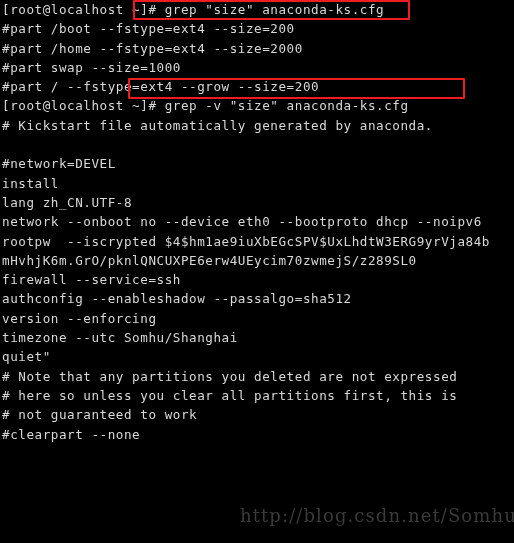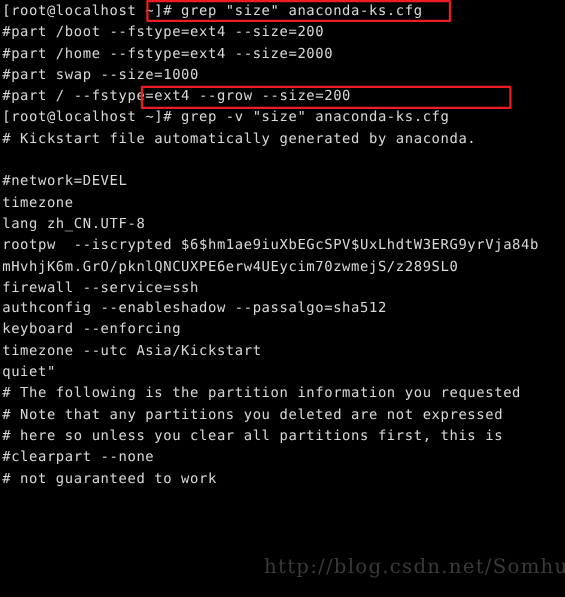--- a/index.html
+++ b/index.html
@@ -96,34 +96,34 @@
 
     <div class="line">[root@localhost ~]# grep "size" anaconda-ks.cfg</div>
     <div class="line">#part /boot --fstype=ext4 --size=200</div>
     <div class="line">#part /home --fstype=ext4 --size=2000</div>
     <div class="line">#part swap --size=1000</div>
     <div class="line">#part / --fstype=ext4 --grow --size=200</div>
     <div class="line">[root@localhost ~]# grep -v "size" anaconda-ks.cfg</div>
     <div class="line"># Kickstart file automatically generated by anaconda.</div>
     <div class="line blank"></div>
     <div class="line">#network=DEVEL</div>
-    <div class="line">timezone</div>
+    <div class="line">install</div>
     <div class="line">lang zh_CN.UTF-8</div>
-    <div class="line">rootpw  --iscrypted $6$hm1ae9iuXbEGcSPV$UxLhdtW3ERG9yrVja84b</div>
+    <div class="line">network --onboot no --device eth0 --bootproto dhcp --noipv6</div>
+    <div class="line">rootpw  --iscrypted $4$hm1ae9iuXbEGcSPV$UxLhdtW3ERG9yrVja84b</div>
     <div class="line">mHvhjK6m.GrO/pknlQNCUXPE6erw4UEycim70zwmejS/z289SL0</div>
     <div class="line">firewall --service=ssh</div>
     <div class="line">authconfig --enableshadow --passalgo=sha512</div>
-    <div class="line">keyboard --enforcing</div>
-    <div class="line">timezone --utc Asia/Kickstart</div>
+    <div class="line">version --enforcing</div>
+    <div class="line">timezone --utc Somhu/Shanghai</div>
     <div class="line">quiet"</div>
-    <div class="line"># The following is the partition information you requested</div>
     <div class="line"># Note that any partitions you deleted are not expressed</div>
     <div class="line"># here so unless you clear all partitions first, this is</div>
+    <div class="line"># not guaranteed to work</div>
     <div class="line">#clearpart --none</div>
-    <div class="line"># not guaranteed to work</div>
     <div class="line blank"></div>
     <div class="line blank"></div>
 
   </div>
 
   <div class="redbox" id="redbox-1"></div>
   <div class="redbox" id="redbox-2"></div>
 
   <div class="watermark">http://blog.csdn.net/Somhu</div>
 

